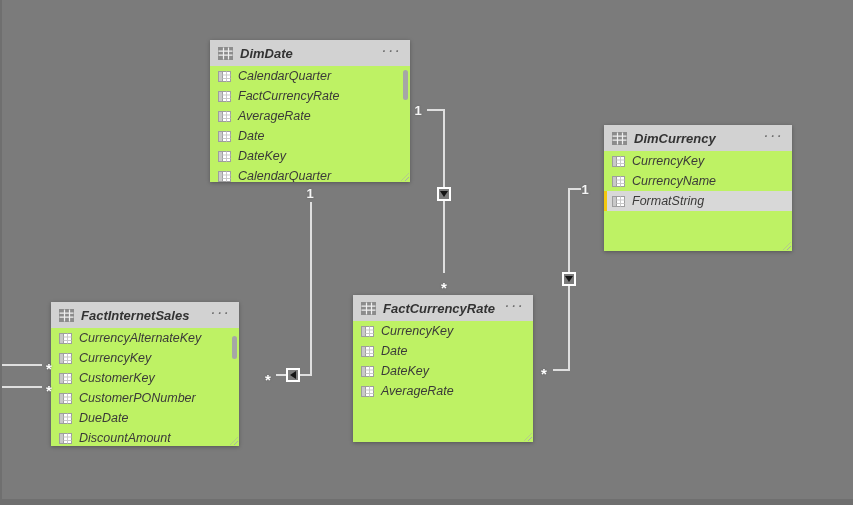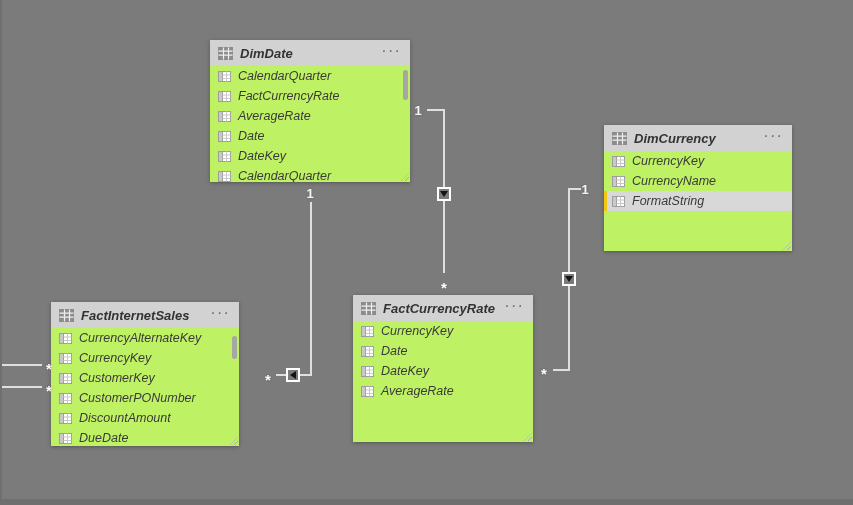--- a/index.html
+++ b/index.html
@@ -248,31 +248,31 @@
           <span class="field-label">CustomerPONumber</span>
         </div>
         <div class="field-row">
           <span class="field-icon">
             <svg width="13" height="11" viewBox="0 0 13 11">
               <rect x="0.5" y="0.5" width="12" height="10" fill="#FFFFFF" stroke="#9E9E9E"></rect>
               <rect x="0.5" y="0.5" width="4" height="10" fill="#C9C9C9" stroke="#9E9E9E"></rect>
               <path d="M4.5 4h8M4.5 7.5h8M8.5 0.5v10" stroke="#C9C9C9" stroke-width="1" fill="none"></path>
             </svg>
           </span>
+          <span class="field-label">DueDate</span>
+        </div>
+        <div class="field-row">
+          <span class="field-icon">
+            <svg width="13" height="11" viewBox="0 0 13 11">
+              <rect x="0.5" y="0.5" width="12" height="10" fill="#FFFFFF" stroke="#9E9E9E"></rect>
+              <rect x="0.5" y="0.5" width="4" height="10" fill="#C9C9C9" stroke="#9E9E9E"></rect>
+              <path d="M4.5 4h8M4.5 7.5h8M8.5 0.5v10" stroke="#C9C9C9" stroke-width="1" fill="none"></path>
+            </svg>
+          </span>
           <span class="field-label">DiscountAmount</span>
-        </div>
-        <div class="field-row">
-          <span class="field-icon">
-            <svg width="13" height="11" viewBox="0 0 13 11">
-              <rect x="0.5" y="0.5" width="12" height="10" fill="#FFFFFF" stroke="#9E9E9E"></rect>
-              <rect x="0.5" y="0.5" width="4" height="10" fill="#C9C9C9" stroke="#9E9E9E"></rect>
-              <path d="M4.5 4h8M4.5 7.5h8M8.5 0.5v10" stroke="#C9C9C9" stroke-width="1" fill="none"></path>
-            </svg>
-          </span>
-          <span class="field-label">DueDate</span>
         </div>
       </div>
       <div class="scroll-thumb" style="top: 34px; height: 23px; background: rgb(166, 166, 166);"></div>
       <div class="resize-grip"></div>
     </div>
     <div class="table-card" style="left: 353px; top: 295px; width: 180px; height: 147px;">
       <div class="table-header" style="background: rgb(210, 210, 210);">
         <span class="field-icon">
           <svg width="15" height="13" viewBox="0 0 15 13">
             <rect x="0.5" y="0.5" width="14" height="12" fill="#8C8C8C" stroke="#8C8C8C"></rect>

